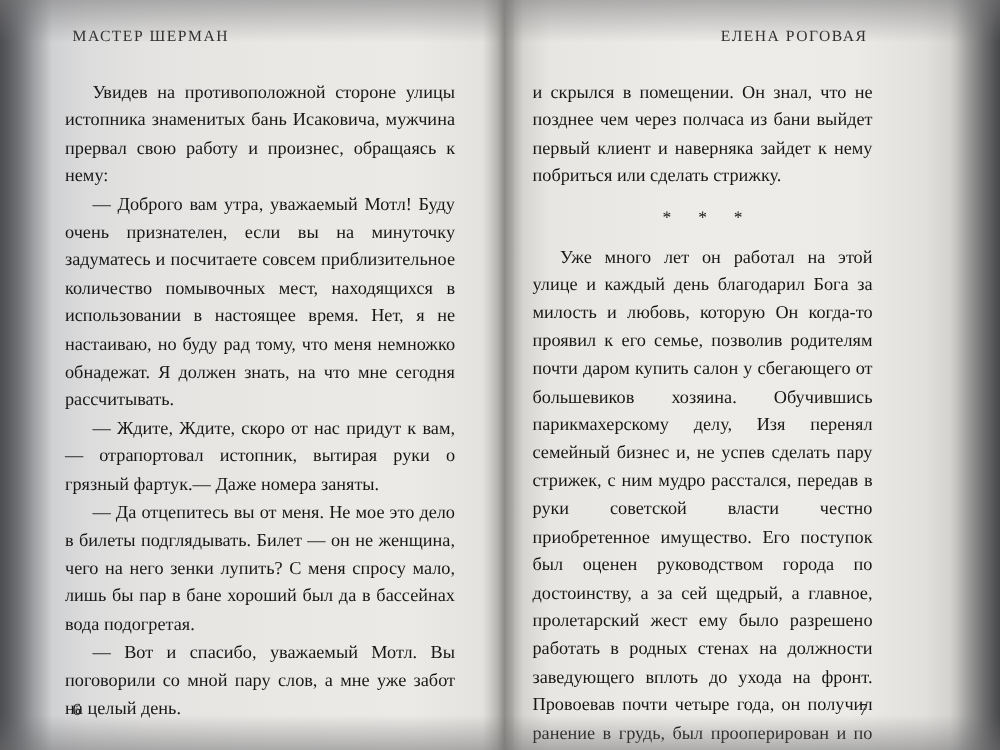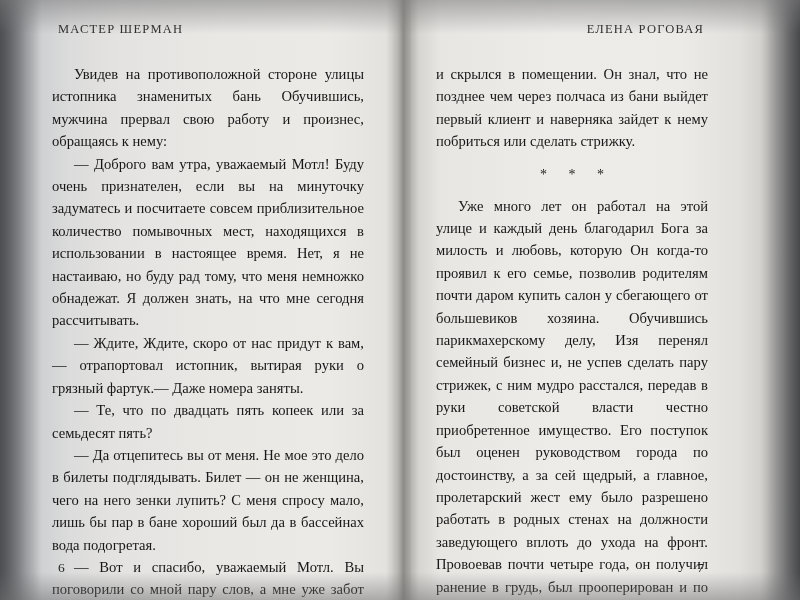--- a/index.html
+++ b/index.html
@@ -60,21 +60,21 @@
     top: 0;
     height: 600px;
     box-sizing: border-box;
   }
   .page-left {
     left: 0;
     width: 400px;
     padding: 18px 36px 0 52px;
   }
   .page-right {
-    left: 400px;
+    left: 390px;
     width: 360px;
     padding: 18px 52px 0 36px;
   }
 
   .running-head {
     font-size: 12.5px;
     letter-spacing: 1.2px;
     color: #2a2a2a;
     text-transform: uppercase;
     margin-top: 4px;
@@ -130,24 +130,23 @@
   }
 </style>
 </head>
 <body>
 
 <div class="book">
 
   <div class="page page-left">
     <div class="running-head left">МАСТЕР ШЕРМАН</div>
     <div class="body-text">
-      <p>Увидев на противоположной стороне улицы истопника знаменитых бань Обучившись, мужчина прервал свою работу и произнес, обращаясь к нему:</p>
+      <p>Увидев на противоположной стороне улицы истопника знаменитых бань Исаковича, мужчина прервал свою работу и произнес, обращаясь к нему:</p>
       <p>— Доброго вам утра, уважаемый Мотл! Буду очень признателен, если вы на минуточку задуматесь и посчитаете совсем приблизительное количество помывочных мест, находящихся в использовании в настоящее время. Нет, я не настаиваю, но буду рад тому, что меня немножко обнадежат. Я должен знать, на что мне сегодня рассчитывать.</p>
       <p>— Ждите, Ждите, скоро от нас придут к вам,— отрапортовал истопник, вытирая руки о грязный фартук.— Даже номера заняты.</p>
-      <p>— Те, что по двадцать пять копеек или за семьдесят пять?</p>
       <p>— Да отцепитесь вы от меня. Не мое это дело в билеты подглядывать. Билет — он не женщина, чего на него зенки лупить? С меня спросу мало, лишь бы пар в бане хороший был да в бассейнах вода подогретая.</p>
       <p>— Вот и спасибо, уважаемый Мотл. Вы поговорили со мной пару слов, а мне уже забот на целый день.</p>
 
     </div>
     <div class="folio folio-left">6</div>
   </div>
 
   <div class="page page-right">
     <div class="running-head right">ЕЛЕНА РОГОВАЯ</div>
     <div class="body-text">

